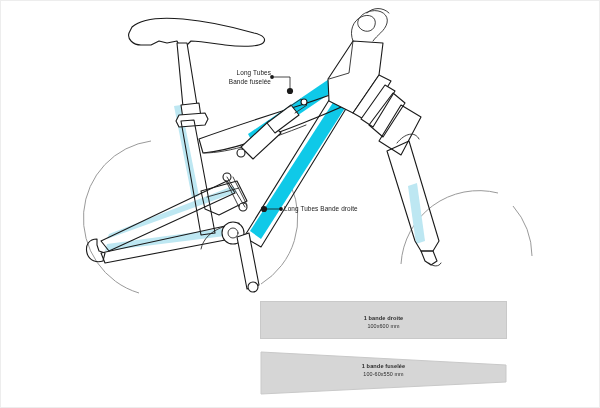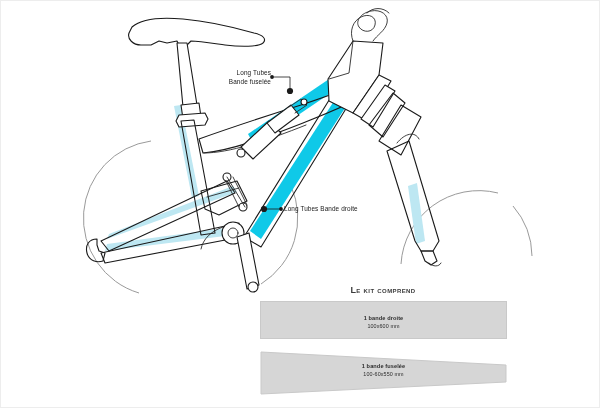--- a/index.html
+++ b/index.html
@@ -269,21 +269,20 @@
 
   <div class="callout-text" id="callout-fuselee-text">
     <div>Long Tubes</div>
     <div>Bande fuselée</div>
   </div>
 
   <div class="callout-text" id="callout-droite-text">
     <div>Long Tubes Bande droite</div>
   </div>
 
-  <div id="kit-title">Le kit comprend</div>
 
   <div id="strip-rect">
     <div class="strip-label">
       <span class="l1">1 bande droite</span>
       <span class="l2">100x600 mm</span>
     </div>
   </div>
 
   <div id="strip-taper">
     <svg width="247" height="44" viewBox="0 0 247 44">

